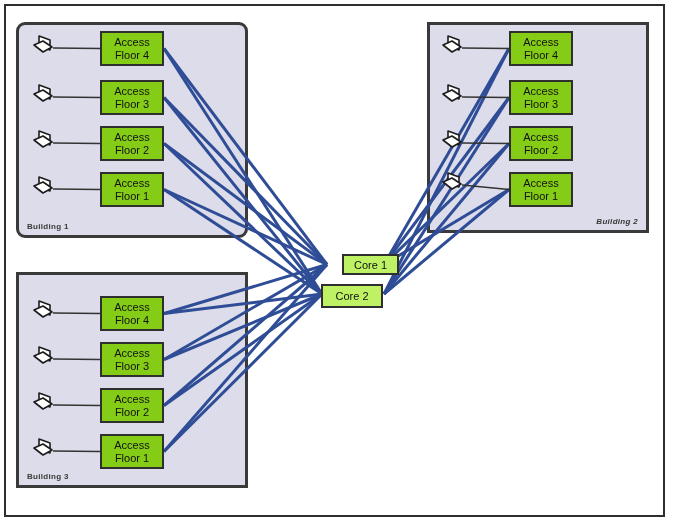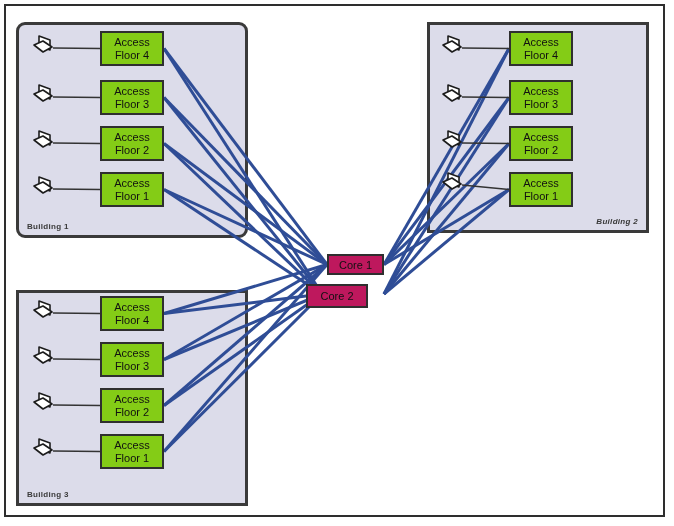--- a/index.html
+++ b/index.html
@@ -56,30 +56,31 @@
     justify-content: center;
     font-size: 11px;
     color: #111111;
     line-height: 1.18;
     z-index: 6;
   }
   .node-box span { display: block; white-space: nowrap; }
 
   .core-box {
     position: absolute;
-    background: #be185d;
+    background: #bef264;
     border: 2px solid #2f2f2f;
     box-sizing: border-box;
     display: flex;
     align-items: center;
     justify-content: center;
     font-size: 11px;
     color: #111111;
     z-index: 8;
     white-space: nowrap;
+    margin-left: 15px;
   }
 
   .host-icon {
     position: absolute;
     width: 26px;
     height: 26px;
     z-index: 6;
   }
   .host-icon svg { display: block; }
 
@@ -229,21 +230,21 @@
       <div class="node-box" style="left: 509px; top: 172px; width: 64px; height: 35px;">
         <span>Access</span>
         <span>Floor 1</span>
       </div>
       <div class="host-icon" style="left: 440px; top: 170px;">
         <svg width="26" height="26" viewBox="0 0 26 26">
           <path d="M8 3 L19 7 L19 17 L8 13 Z" fill="#ffffff" stroke="#1c1c1c" stroke-width="1.6" stroke-linejoin="round"></path>
           <path d="M3 12 L12 8 L21 14 L12 19 Z" fill="#ffffff" stroke="#1c1c1c" stroke-width="1.6" stroke-linejoin="round"></path>
         </svg>
       </div>
-      <div class="building" style="left: 16px; top: 290px; width: 232px; height: 216px;">
+      <div class="building" style="left: 16px; top: 272px; width: 232px; height: 216px;">
         <div class="building-label left">Building 3</div>
       </div>
       <div class="node-box" style="left: 100px; top: 296px; width: 64px; height: 35px;">
         <span>Access</span>
         <span>Floor 4</span>
       </div>
       <div class="host-icon" style="left: 31px; top: 298px;">
         <svg width="26" height="26" viewBox="0 0 26 26">
           <path d="M8 3 L19 7 L19 17 L8 13 Z" fill="#ffffff" stroke="#1c1c1c" stroke-width="1.6" stroke-linejoin="round"></path>
           <path d="M3 12 L12 8 L21 14 L12 19 Z" fill="#ffffff" stroke="#1c1c1c" stroke-width="1.6" stroke-linejoin="round"></path>

